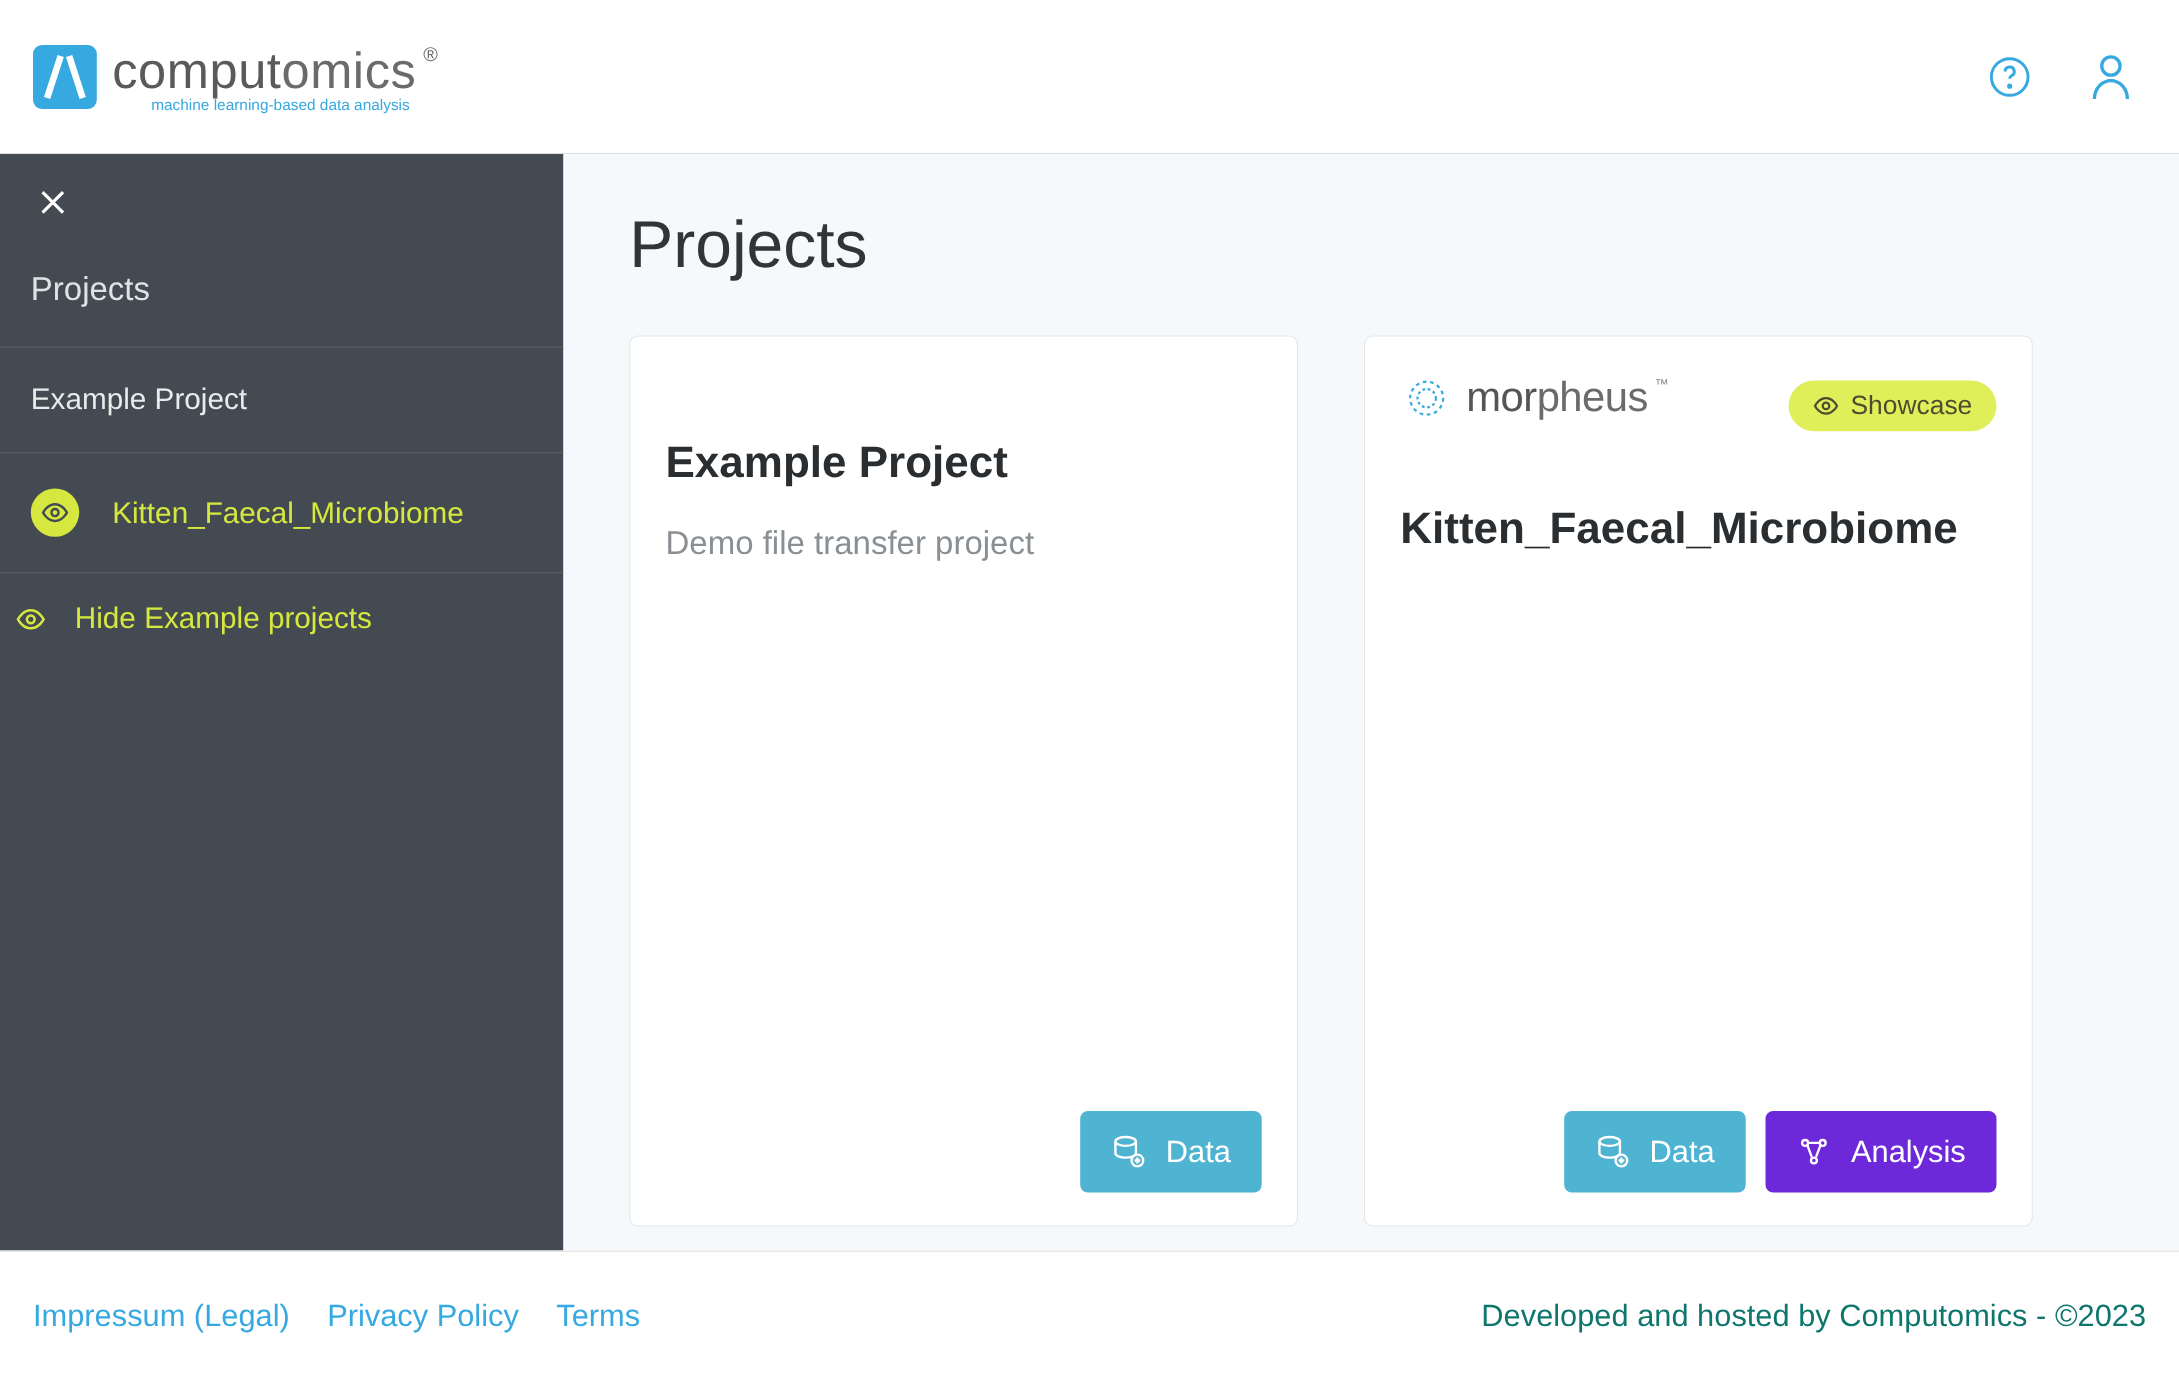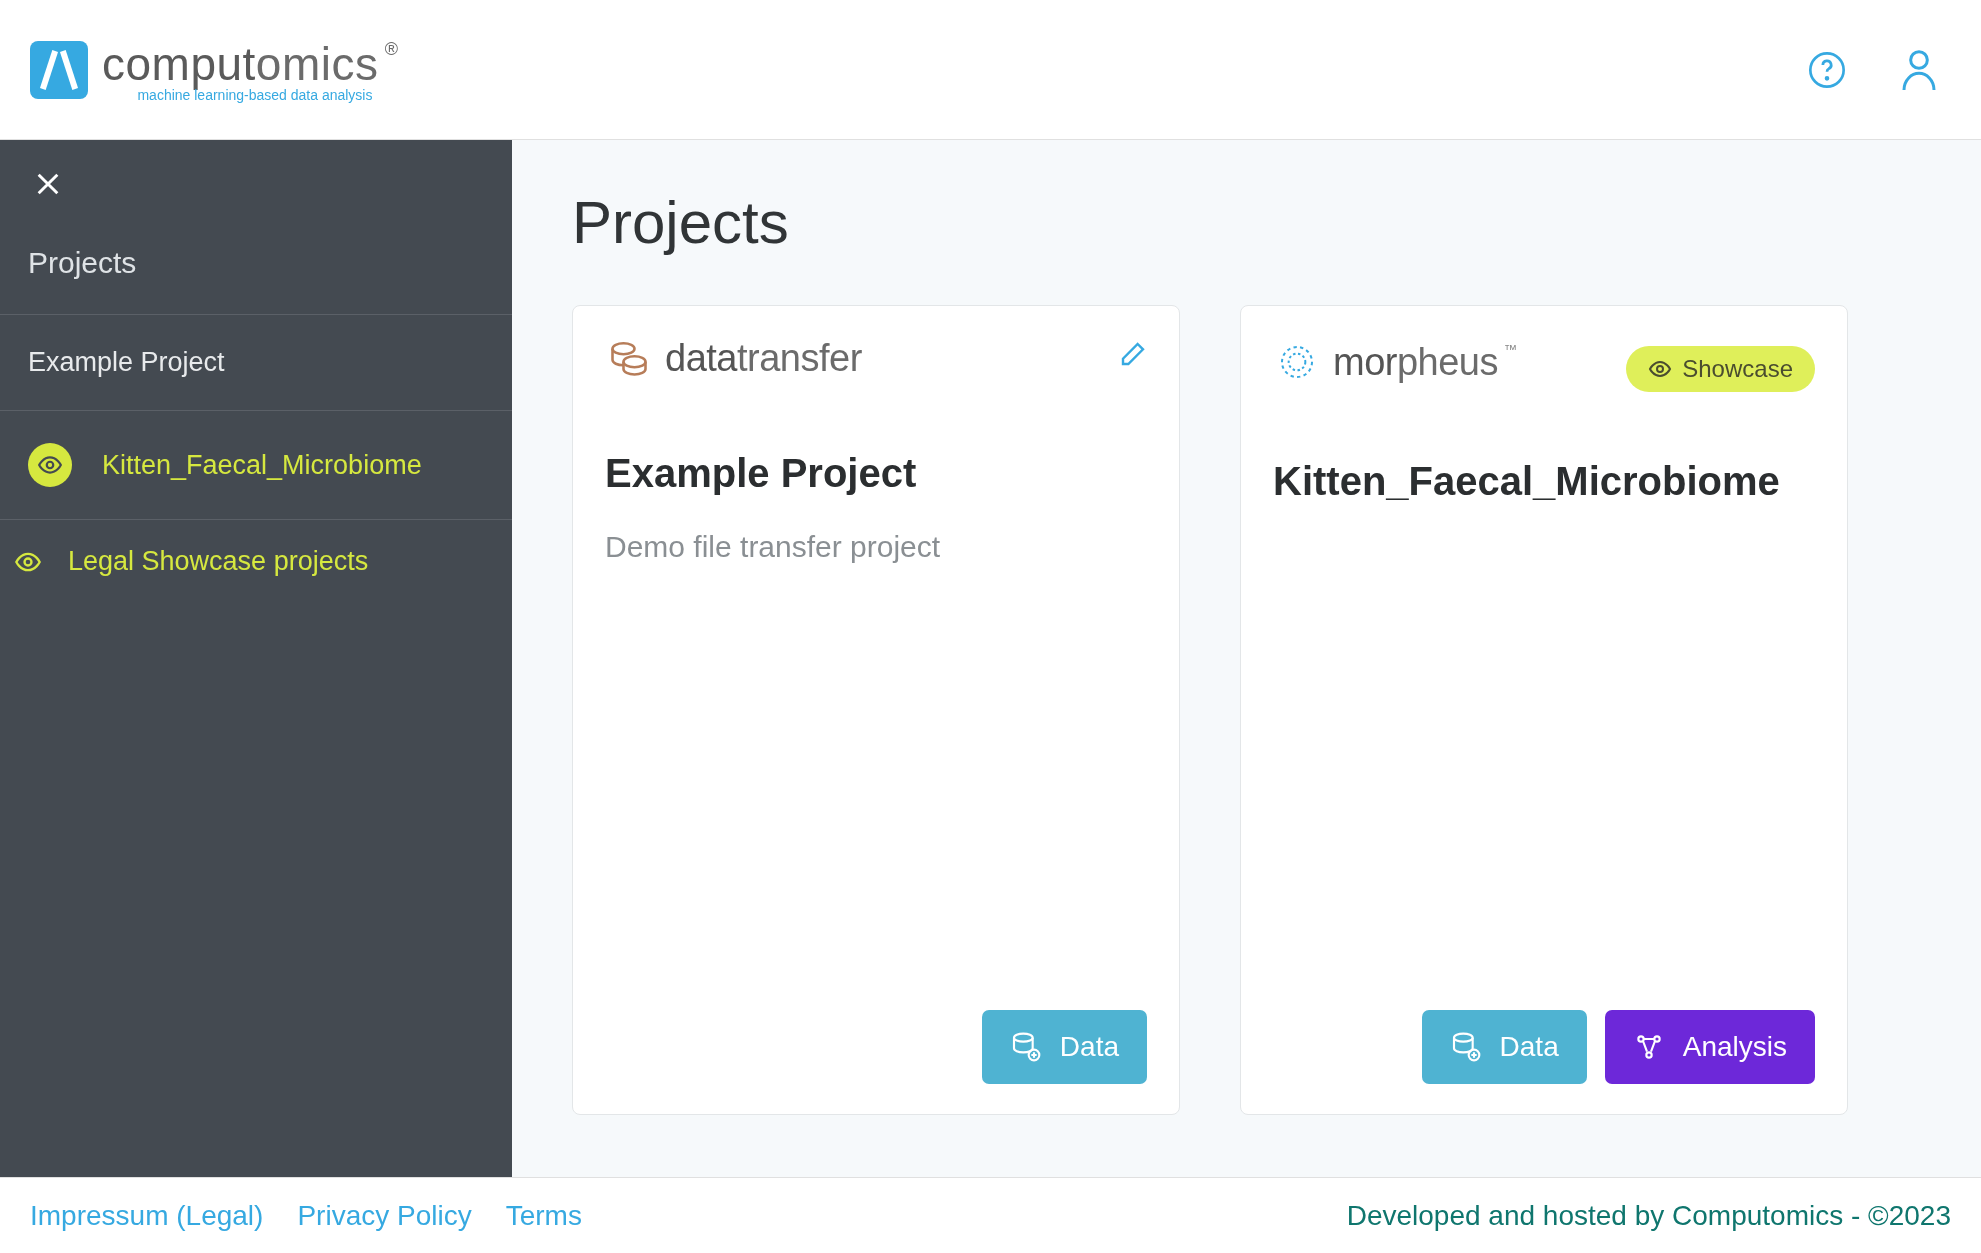--- a/index.html
+++ b/index.html
@@ -189,21 +189,21 @@
   display: flex;
   align-items: center;
   gap: 18px;
   cursor: pointer;
 }
 .btn-blue { background: #4fb3d2; }
 .btn-green { background: #6d28d9; }
 .edit-icon { cursor: pointer; }
 
 .footer {
-  height: 76px;
+  height: 116px;
   background: #fff;
   border-top: 1px solid #e0e0e0;
   display: flex;
   align-items: center;
   justify-content: space-between;
   padding: 0 30px;
   font-size: 28px;
 }
 .footer-links { display: flex; gap: 34px; }
 .footer-link { color: #36a9e1; cursor: pointer; }
@@ -261,49 +261,29 @@
         </svg>
       </span>
       <span>Kitten_Faecal_Microbiome</span>
     </div>
 
     <div class="sidebar-item toggle">
       <svg width="28" height="28" viewBox="0 0 24 24" fill="none" stroke="#d6e83f" stroke-width="2">
         <path d="M2 12s3.5-7 10-7 10 7 10 7-3.5 7-10 7S2 12 2 12z"></path>
         <circle cx="12" cy="12" r="3"></circle>
       </svg>
-      <span>Legal Showcase projects</span>
+      <span>Hide Example projects</span>
     </div>
   </div>
 
   <div class="main">
     <h1 class="page-title">Projects</h1>
     <div class="cards">
 
       <div class="card">
-        <div class="card-header">
-          <div class="brand">
-            <div class="brand-icon">
-              <svg width="44" height="44" viewBox="0 0 24 24" fill="none" stroke="#b77d59" stroke-width="1.4">
-                <ellipse cx="9" cy="7" rx="6" ry="3"></ellipse>
-                <path d="M3 7v6c0 1.7 2.7 3 6 3"></path>
-                <ellipse cx="15" cy="14" rx="6" ry="3"></ellipse>
-                <path d="M9 14v4c0 1.7 2.7 3 6 3s6-1.3 6-3v-4"></path>
-              </svg>
-            </div>
-            <span class="brand-text">
-              <span class="bold">data</span><span>transfer</span>
-            </span>
-          </div>
-          <div class="edit-icon">
-            <svg width="32" height="32" viewBox="0 0 24 24" fill="none" stroke="#36a9e1" stroke-width="1.8">
-              <path d="M17 3l4 4-11 11H6v-4L17 3z"></path>
-            </svg>
-          </div>
-        </div>
         <div class="card-title">Example Project</div>
         <div class="card-desc">Demo file transfer project</div>
         <div class="card-spacer"></div>
         <div class="card-actions">
           <button class="btn btn-blue">
             <svg width="32" height="32" viewBox="0 0 24 24" fill="none" stroke="#fff" stroke-width="1.6">
               <ellipse cx="10" cy="5" rx="7" ry="3"></ellipse>
               <path d="M3 5v8c0 1.7 3.1 3 7 3s7-1.3 7-3V5"></path>
               <circle cx="18" cy="18" r="4"></circle>
               <path d="M18 16v4M16 18h4"></path>

